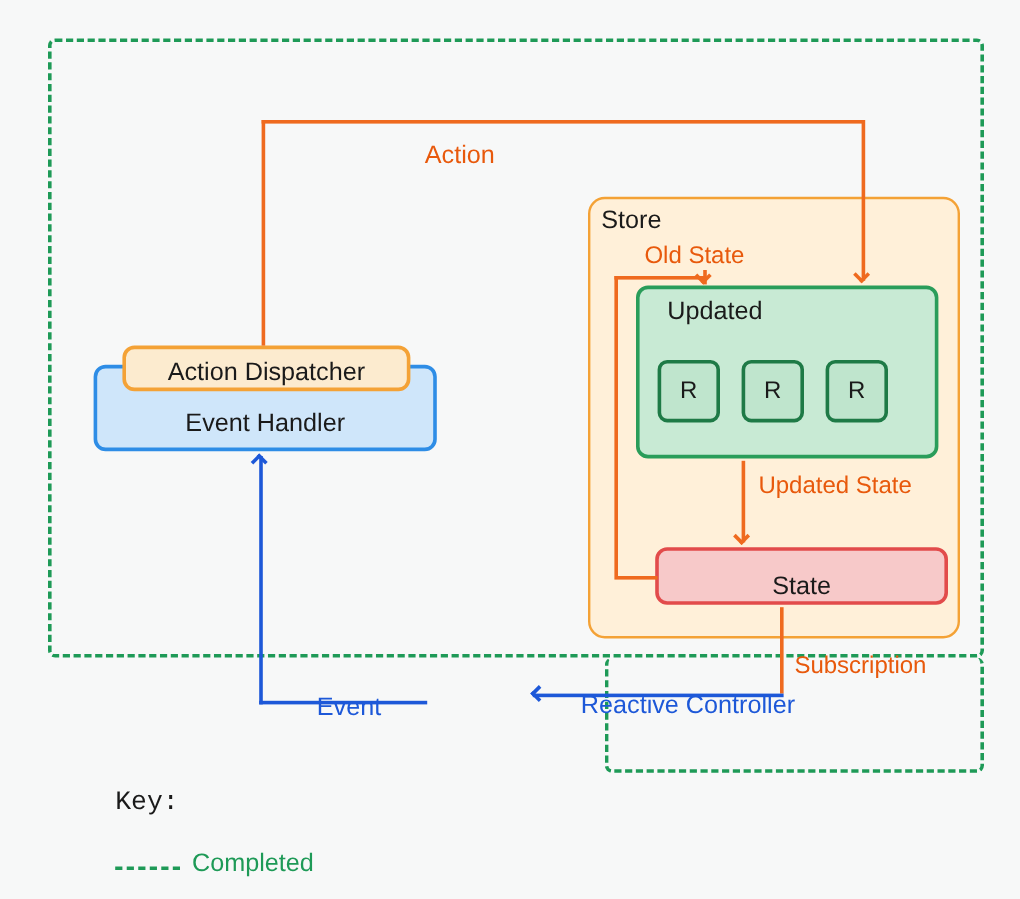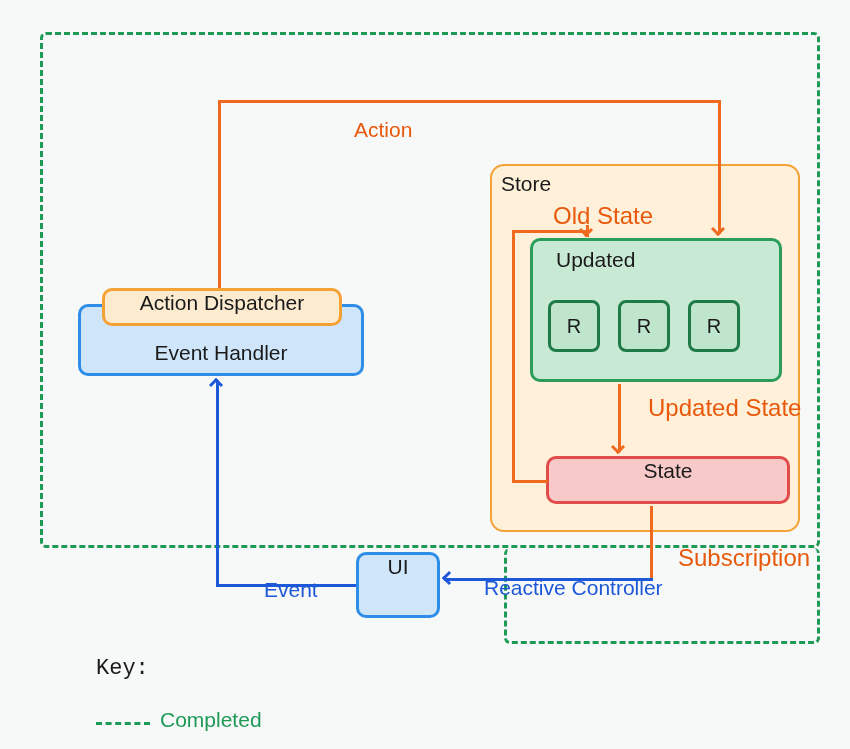--- a/index.html
+++ b/index.html
@@ -21,32 +21,31 @@
     position: absolute;
     border: 3px dashed;
     border-radius: 6px;
   }
   
   .box {
     position: absolute;
     border: 2px solid;
     border-radius: 10px;
     display: flex;
-    align-items: flex-start;
+    align-items: flex-end;
     justify-content: center;
     font-size: 21px;
     color: #1a1a1a;
   }
   .label {
     position: absolute;
     font-size: 21px;
   }
   .small-label {
-    font-size: 24px;
-    margin-left: 16px;
+    font-size: 20px;
   }
   .reducer-inner {
     display: inline-flex;
     align-items: center;
     justify-content: center;
     width: 52px;
     height: 52px;
     border: 3px solid;
     border-radius: 8px;
     font-size: 20px;
@@ -129,23 +128,20 @@
   </div>
 
   <div class="box" style="left:78px; top:304px; width:286px; height:72px; background:var(--blue-fill); border-color:var(--blue-border); border-width:3px; align-items:flex-end; padding-bottom:8px;">
     <span>Event Handler</span>
   </div>
 
   <div class="box" style="left:102px; top:288px; width:240px; height:38px; background:var(--dispatcher-fill); border-color:var(--dispatcher-border); border-width:3px;">
     <span>Action Dispatcher</span>
   </div>
 
-  <div class="box" style="left:356px; top:552px; width:84px; height:66px; background:var(--blue-fill); border-color:var(--blue-border); border-width:3px;">
-    <span>UI</span>
-  </div>
 
   <div class="label" style="left:354px; top:118px; color:var(--orange-text);">Action</div>
 
   <div class="label" style="left:264px; top:578px; color:var(--blue-text);">Event</div>
 
   <div class="label small-label" style="left:662px; top:544px; color:var(--orange-text);">Subscription</div>
 
   <div class="label" style="left:484px; top:576px; color:var(--blue-text);text-align:center;">Reactive Controller</div>
 
   <div class="vline" style="left:218px; top:100px; height:188px; background:var(--orange);"></div>

